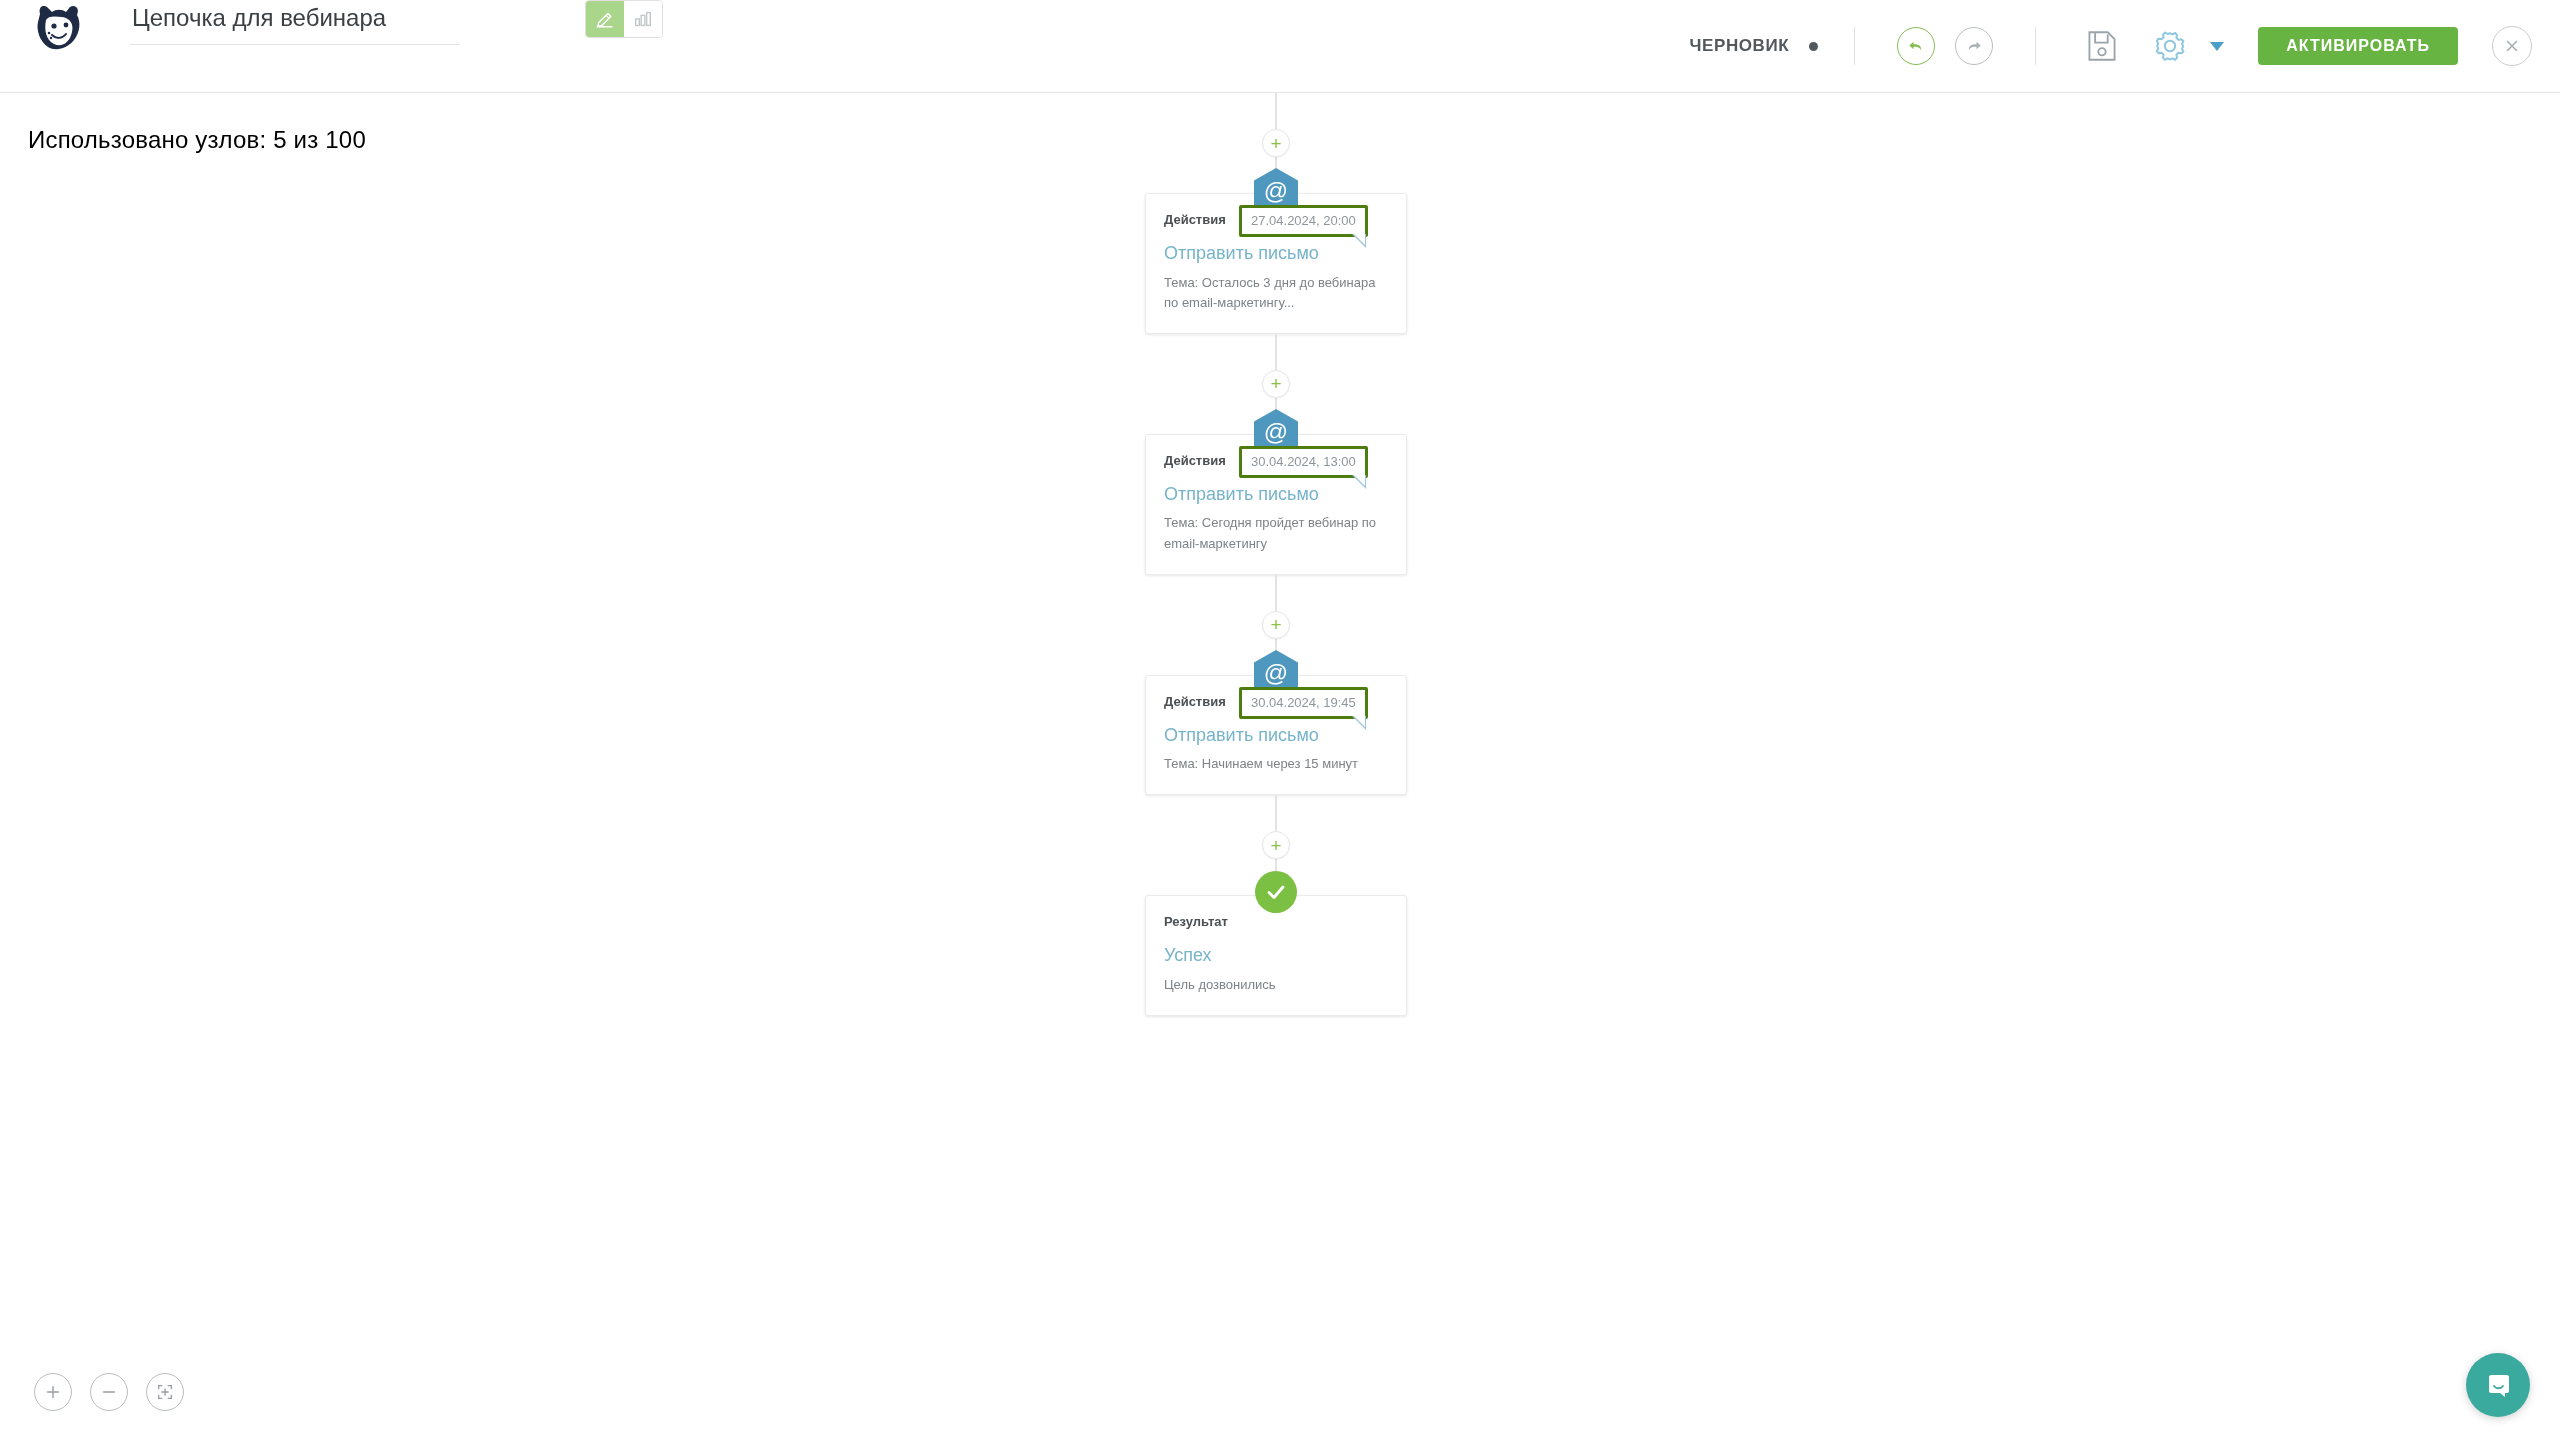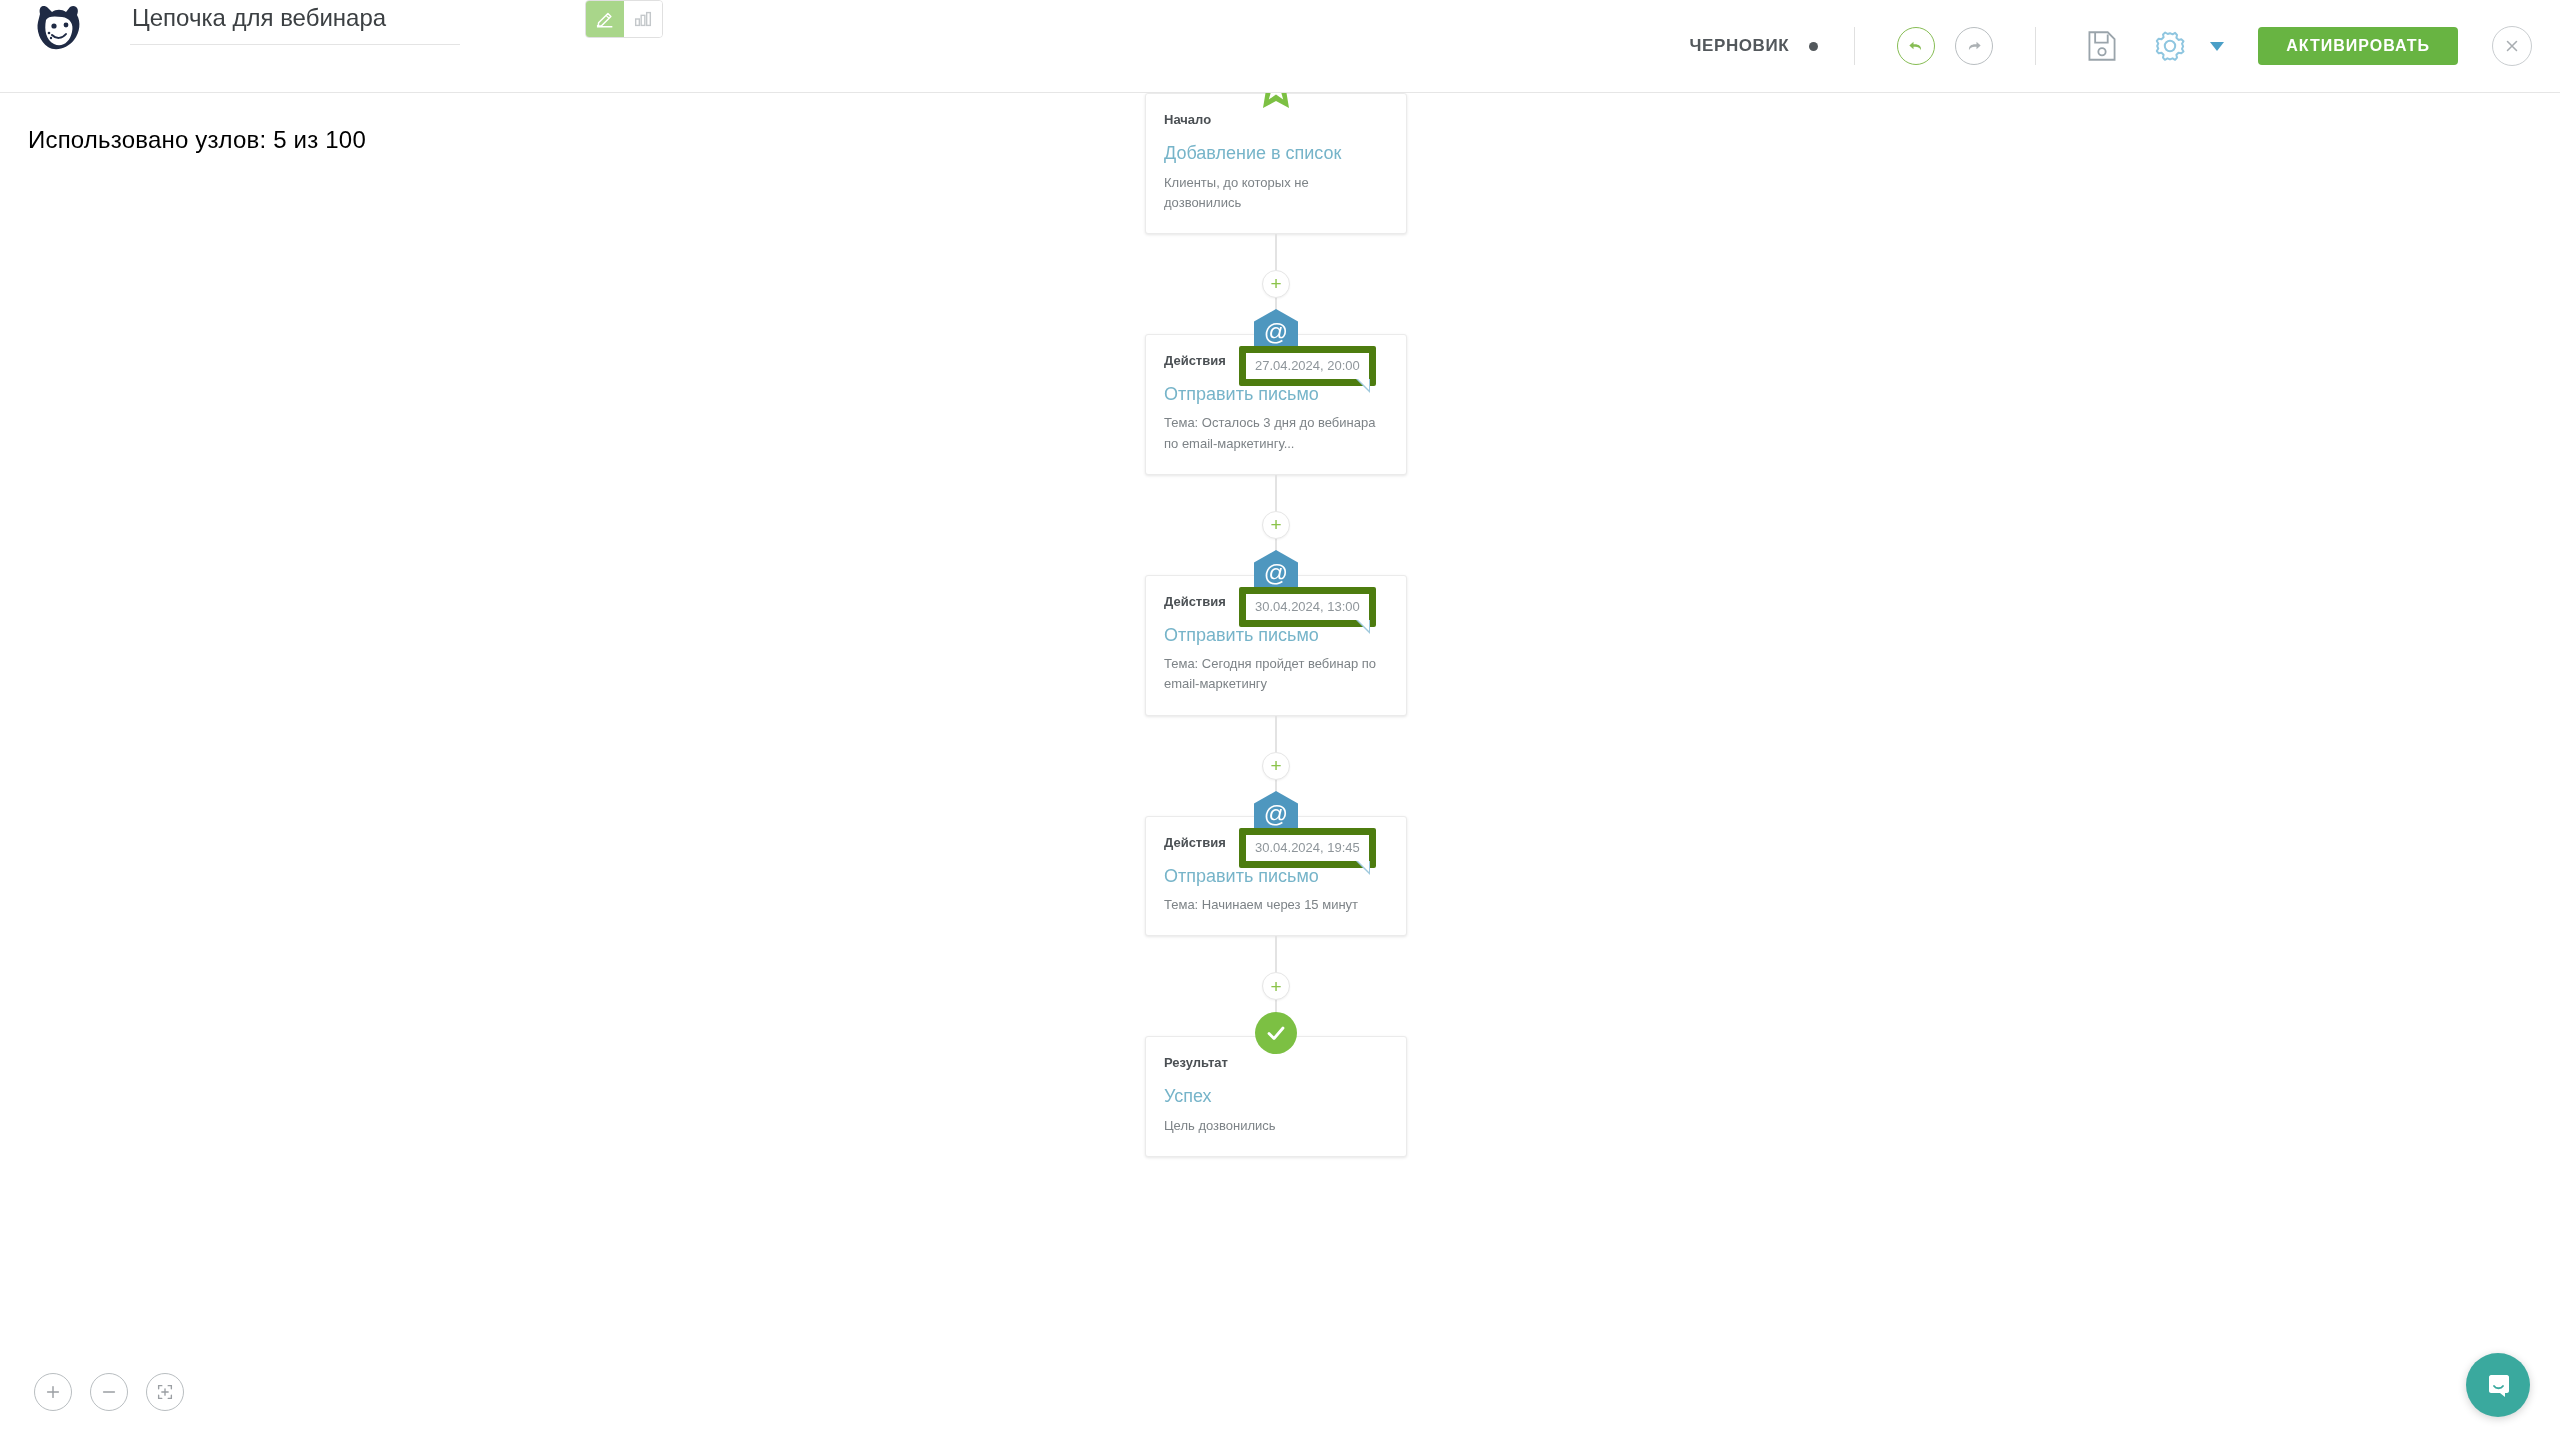--- a/index.html
+++ b/index.html
@@ -135,21 +135,21 @@
   
   .marker {
     position: absolute; left: 50%; transform: translateX(-50%);
     top: -26px; z-index: 6;
   }
 
   .date-badge {
     position: absolute;
     left: 94px; top: 12px;
     background: #ffffff;
-    border: 7px solid #4d7c0f;
+    border: 3px solid #4d7c0f;
     border-radius: 2px;
     padding: 5px 9px 6px 9px;
     font-size: 13px; color: #8f969b;
     white-space: nowrap;
     z-index: 7;
   }
   .date-badge::after {
     content: ""; position: absolute;
     right: -1px; bottom: -14px;
     width: 0; height: 0;
@@ -310,31 +310,20 @@
         <path d="M5 5 L15 15 M15 5 L5 15" stroke="#a8adb1" stroke-width="1.7" stroke-linecap="round"></path>
       </svg>
     </div>
   </div>
 </div>
 
 <div class="node-counter">Использовано узлов: 5 из 100</div>
 
 <div class="canvas">
   <div class="flow" id="flow-root">
-      <div class="node-block">
-        <div class="star-marker"><svg width="46" height="46" viewBox="0 0 46 46">
-            <polygon points="23,2 29.5,15.5 44,17.5 33.5,28 36,43 23,36 10,43 12.5,28 2,17.5 16.5,15.5" fill="#7cc043"></polygon>
-            <polygon points="23,13 26,21 34.5,21 27.8,26 30.2,34.5 23,29.5 15.8,34.5 18.2,26 11.5,21 20,21" fill="#ffffff"></polygon>
-          </svg></div>
-        <div class="card">
-          <div class="card-kind">Начало</div>
-          <div class="card-title">Добавление в список</div>
-          <div class="card-desc">Клиенты, до которых не дозвонились</div>
-        </div>
-      </div>
       <div class="connector">
         <div class="line"></div>
         <div class="plus-circle">+</div>
         <div class="arrow-head"></div>
       </div>
       <div class="node-block">
         <div class="marker"><svg width="46" height="52" viewBox="0 0 46 52">
             <polygon points="23,1 45,13.5 45,38.5 23,51 1,38.5 1,13.5" fill="#4e97bf"></polygon>
             <text x="23" y="32" text-anchor="middle" font-family="Liberation Sans, sans-serif" font-size="24" fill="#ffffff">@</text>
           </svg></div>

